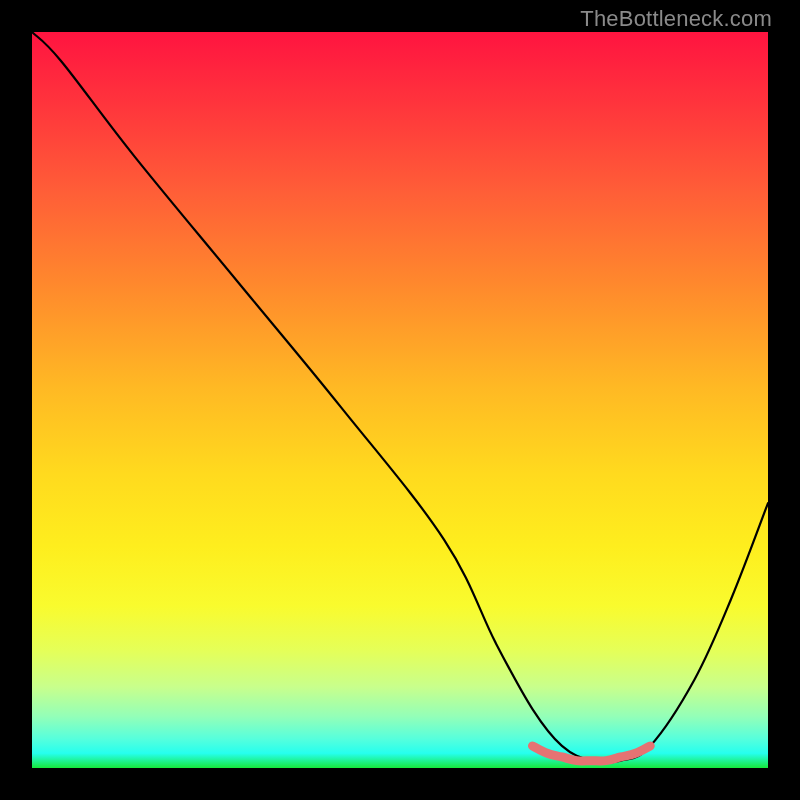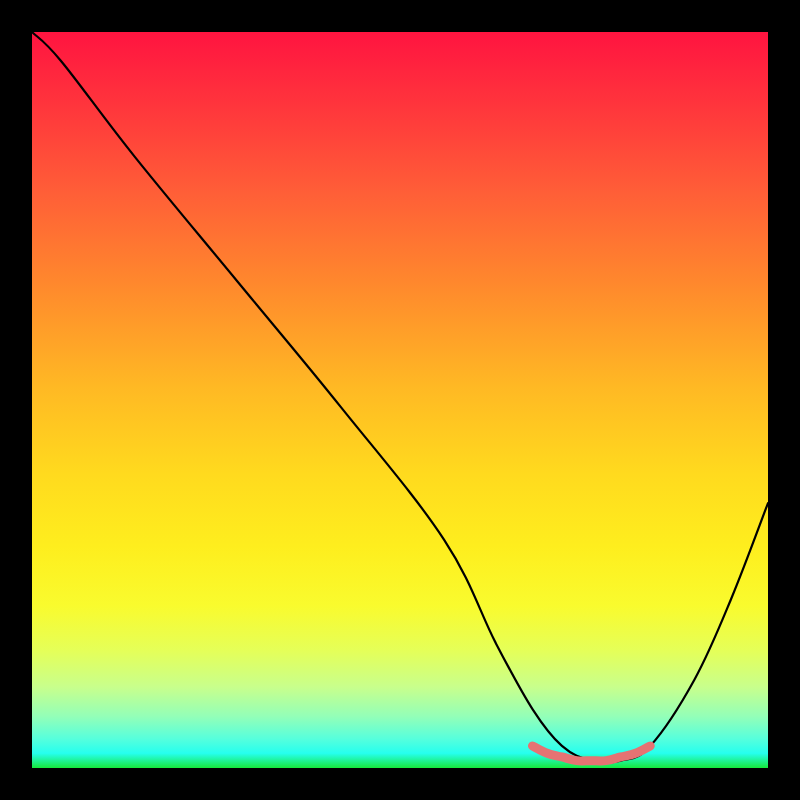--- a/index.html
+++ b/index.html
@@ -56,19 +56,20 @@
     left: 0;
     width: 736px;
     height: 736px;
     pointer-events: none;
   }
 </style>
 </head>
 <body>
 
 <div class="frame">
+  <div class="watermark">TheBottleneck.com</div>
   <div class="plot-area">
     <svg class="curve" viewBox="0 0 736 736">
       <path fill="none" stroke="#000000" stroke-width="2.2" stroke-linecap="round" d="M 0 0 C 5.2992 5.29920000000001, 10.892800000000001 6.918400000000055, 29.44 29.440000000000055 C 47.9872 51.961600000000054, 71.2448 85.37600000000003, 103.04 125.12 C 134.83520000000001 164.86399999999998, 168.98560000000003 205.19679999999994, 206.08 250.23999999999995 C 243.1744 295.28319999999997, 272.0256 328.992, 309.12 375.36 C 346.2144 421.728, 384.3392 465.44640000000004, 412.16 507.84000000000003 C 439.98080000000004 550.2336, 447.7824 580.4096, 463.68 610.88 C 479.5776 641.3504, 488.5568 658.5728, 500.48 677.12 C 512.4032 695.6672, 519.3216 704.6464, 529.92 713.92 C 540.5183999999999 723.1936, 548.7616 725.9904, 559.36 728.64 C 569.9584 731.2896, 578.2016000000001 731.2896, 588.8000000000001 728.64 C 599.3984 725.9904, 604.9920000000001 728.4928, 618.24 713.92 C 631.4879999999999 699.3471999999999, 647.8272 674.176, 662.4 647.6800000000001 C 676.9728 621.1840000000001, 685.9519999999999 598.5152, 699.1999999999999 566.72 C 712.448 534.9248, 729.376 488.2624, 736 471.04" id="main-curve"></path>
       <path fill="none" stroke="#e57373" stroke-width="9" stroke-linecap="round" d="M 500.48 713.92 C 503.1296 715.2447999999999, 509.90079999999995 719.2927999999999, 515.1999999999999 721.28 C 520.4992 723.2672, 524.6207999999999 723.6352, 529.92 724.96 C 535.2192 726.2848, 539.3408 727.9775999999999, 544.64 728.64 C 549.9392 729.3024, 554.0608 728.64, 559.36 728.64 C 564.6592 728.64, 568.7808 729.3024, 574.08 728.64 C 579.3792000000001 727.9775999999999, 583.5008 726.2848, 588.8000000000001 724.96 C 594.0992000000001 723.6352, 598.2207999999999 723.2672, 603.52 721.28 C 608.8192 719.2927999999999, 615.5904 715.2447999999999, 618.24 713.92" id="marker-curve"></path>
     </svg>
   </div>
 </div>
 
 </body></html>

